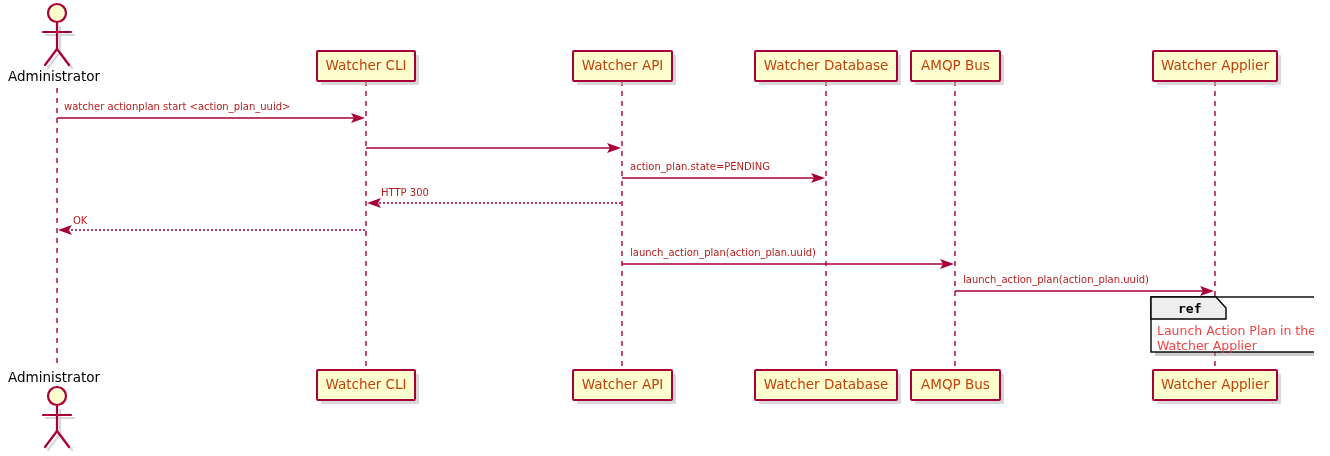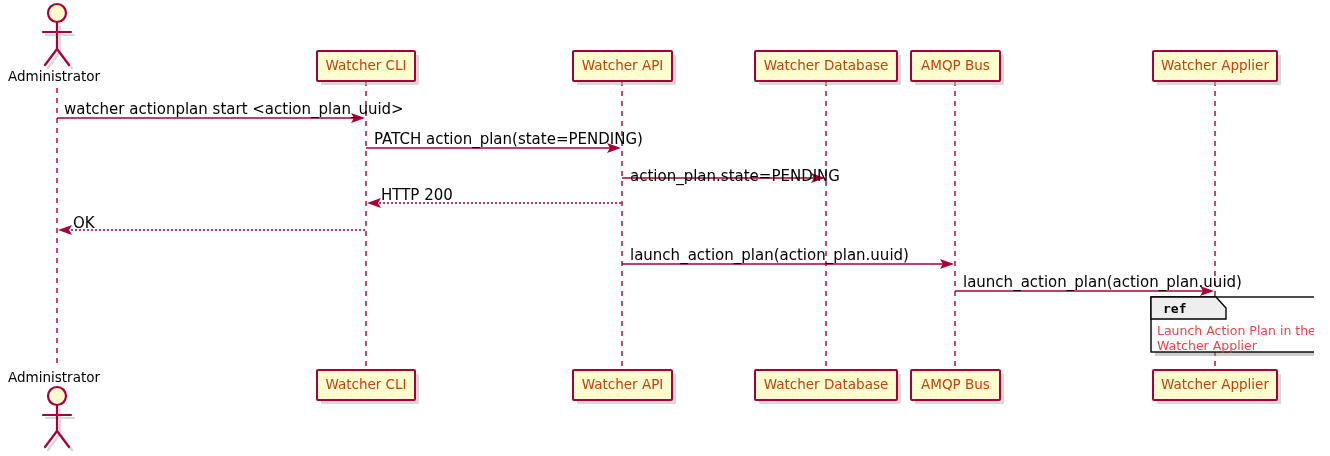--- a/index.html
+++ b/index.html
@@ -96,28 +96,29 @@
   .participant-label {
     font-size: 13.5px;
     color: #c2410c;
     text-align: center;
   }
   .actor-label {
     font-size: 13.5px;
     color: #000000;
   }
   .message-label {
-    font-size: 15px;
-    color: #000000;
+    font-size: 10px;
+    color: #b91c1c;
   }
   .ref-title {
     font-size: 13px;
     font-weight: bold;
     font-family: "DejaVu Sans Mono", monospace;
     color: #000000;
+    margin-left: 15px;
   }
   .ref-body {
     font-size: 12.5px;
     color: #ef4444;
     line-height: 15px;
   }
 </style>
 </head>
 <body>
 
@@ -259,23 +260,22 @@
   <div class="txt participant-label" style="left:911px; top:59px; width:89px;">AMQP Bus</div>
   <div class="txt participant-label" style="left:1153px; top:59px; width:124px;">Watcher Applier</div>
 
   <div class="txt participant-label" style="left:317px; top:378px; width:98px;">Watcher CLI</div>
   <div class="txt participant-label" style="left:573px; top:378px; width:99px;">Watcher API</div>
   <div class="txt participant-label" style="left:755px; top:378px; width:142px;">Watcher Database</div>
   <div class="txt participant-label" style="left:911px; top:378px; width:89px;">AMQP Bus</div>
   <div class="txt participant-label" style="left:1153px; top:378px; width:124px;">Watcher Applier</div>
 
   <div class="txt message-label" style="left:64px; top:102px;">watcher actionplan start &lt;action_plan_uuid&gt;</div>
-  <div class="txt message-label" style="left:374px; top:132px;">PATCH action_plan(state=PENDING)</div>
-  <div class="txt message-label" style="left:630px; top:169px;text-align:center;">action_plan.state=PENDING</div>
-  <div class="txt message-label" style="left:381px; top:188px;">HTTP 200</div>
+  <div class="txt message-label" style="left:630px; top:162px;text-align:center;">action_plan.state=PENDING</div>
+  <div class="txt message-label" style="left:381px; top:188px;">HTTP 300</div>
   <div class="txt message-label" style="left:73px; top:216px;">OK</div>
   <div class="txt message-label" style="left:630px; top:248px;">launch_action_plan(action_plan.uuid)</div>
   <div class="txt message-label" style="left:963px; top:275px;">launch_action_plan(action_plan.uuid)</div>
 
   <div class="txt ref-title" style="left:1163px; top:302px;">ref</div>
   <div class="txt ref-body" style="left:1157px; top:323px;">Launch Action Plan in the</div>
   <div class="txt ref-body" style="left:1157px; top:338px;">Watcher Applier</div>
 
 </div>
 

